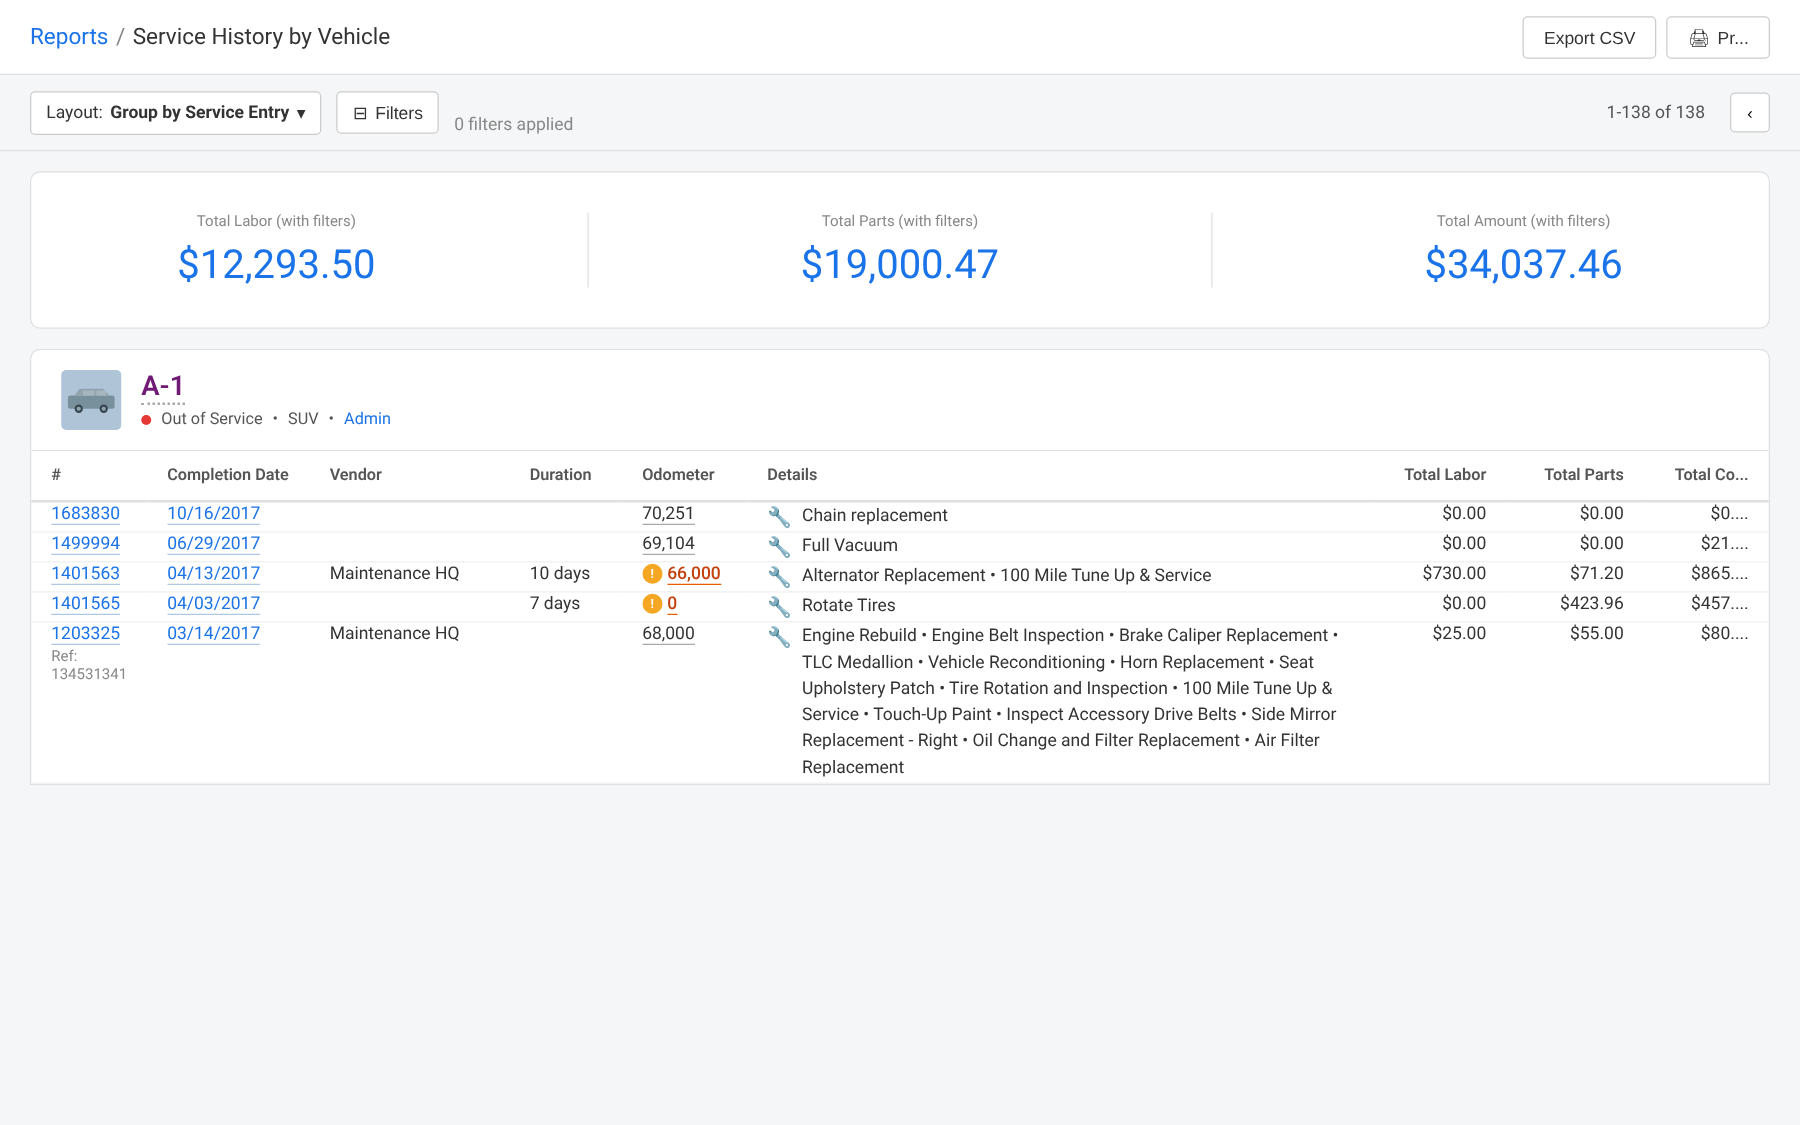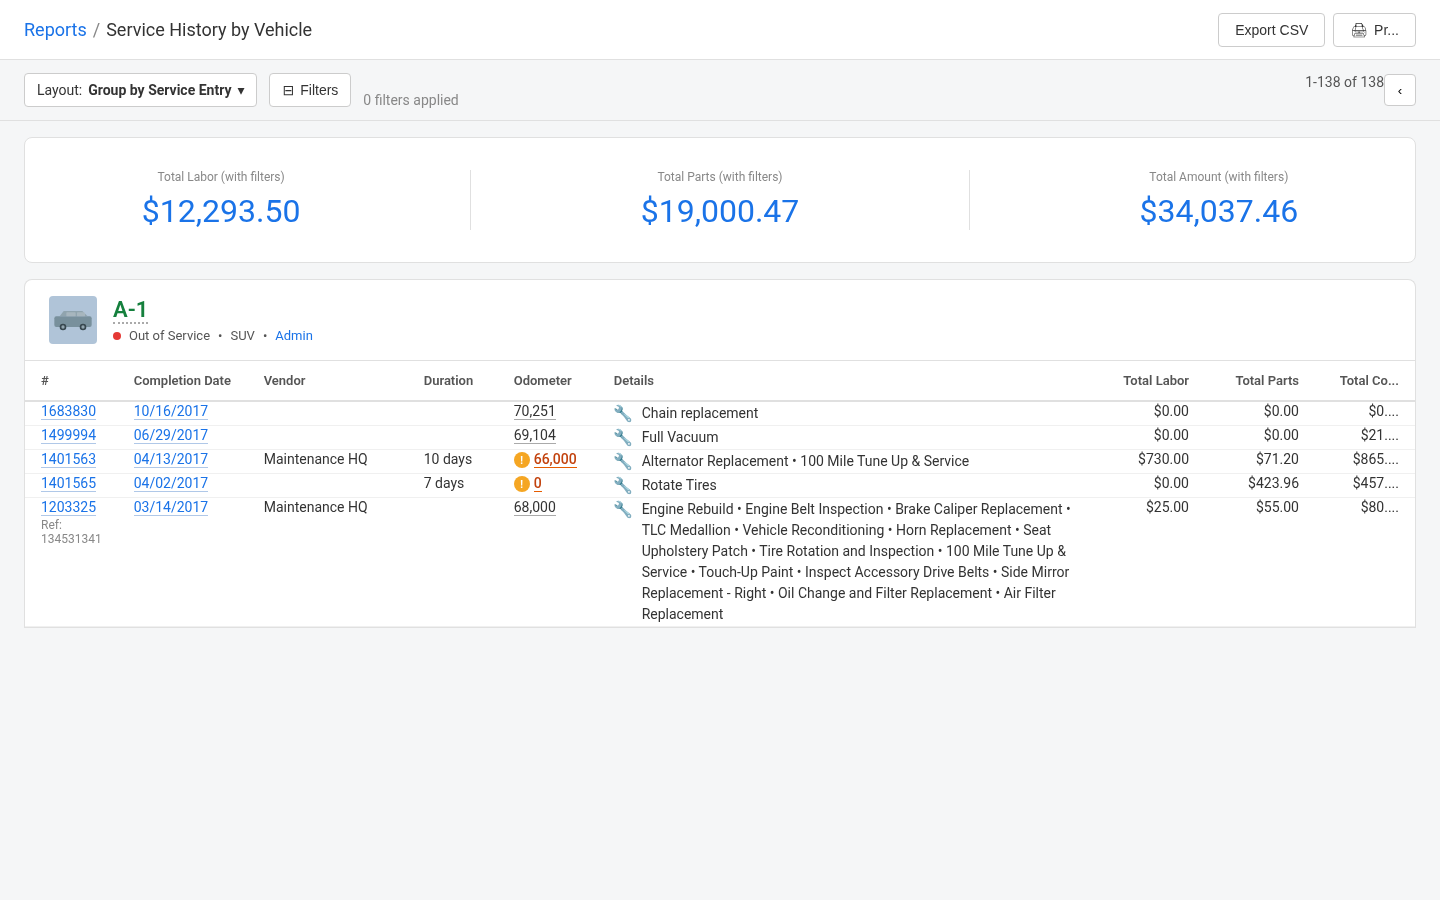--- a/index.html
+++ b/index.html
@@ -93,22 +93,22 @@
       gap: 6px;
     }
     .filters-applied {
       color: #888;
       font-size: 14px;
       margin-top: 20px;
     }
     .pagination {
       margin-left: auto;
       display: flex;
-      align-items: flex-start;
-      gap: 0;
+      align-items: center;
+      gap: 20px;
       color: #555;
       font-size: 14px;
     }
     .pagination-btn {
       border: 1px solid #ccc;
       background: #fff;
       width: 32px;
       height: 32px;
       border-radius: 4px;
       cursor: pointer;
@@ -172,21 +172,21 @@
       justify-content: center;
       overflow: hidden;
     }
     .vehicle-avatar svg {
       width: 40px;
       height: 30px;
     }
     .vehicle-name {
       font-size: 22px;
       font-weight: 600;
-      color: #15803d;
+      color: #701a75;
       border-bottom: 2px dotted #aaa;
       display: inline-block;
     }
     .vehicle-meta {
       display: flex;
       align-items: center;
       gap: 8px;
       margin-top: 4px;
       font-size: 13px;
       color: #555;
@@ -445,21 +445,21 @@
               <span class="wrench-icon">🔧</span>
               <span class="details-text">Alternator Replacement • 100 Mile Tune Up &amp; Service</span>
             </div>
           </td>
           <td class="col-labor money">$730.00</td>
           <td class="col-parts money">$71.20</td>
           <td class="col-total money">$865....</td>
         </tr>
         <tr>
           <td class="col-hash"><a class="td-link">1401565</a></td>
-          <td class="col-date"><a class="td-date">04/02/2017</a></td>
+          <td class="col-date"><a class="td-date">04/03/2017</a></td>
           <td class="col-vendor"></td>
           <td class="col-duration">7 days</td>
           <td class="col-odometer"><span><span class="warning-icon">!</span></span><span class="odometer-warning">0</span></td>
           <td class="col-details">
             <div class="details-cell">
               <span class="wrench-icon">🔧</span>
               <span class="details-text">Rotate Tires</span>
             </div>
           </td>
           <td class="col-labor money">$0.00</td>

